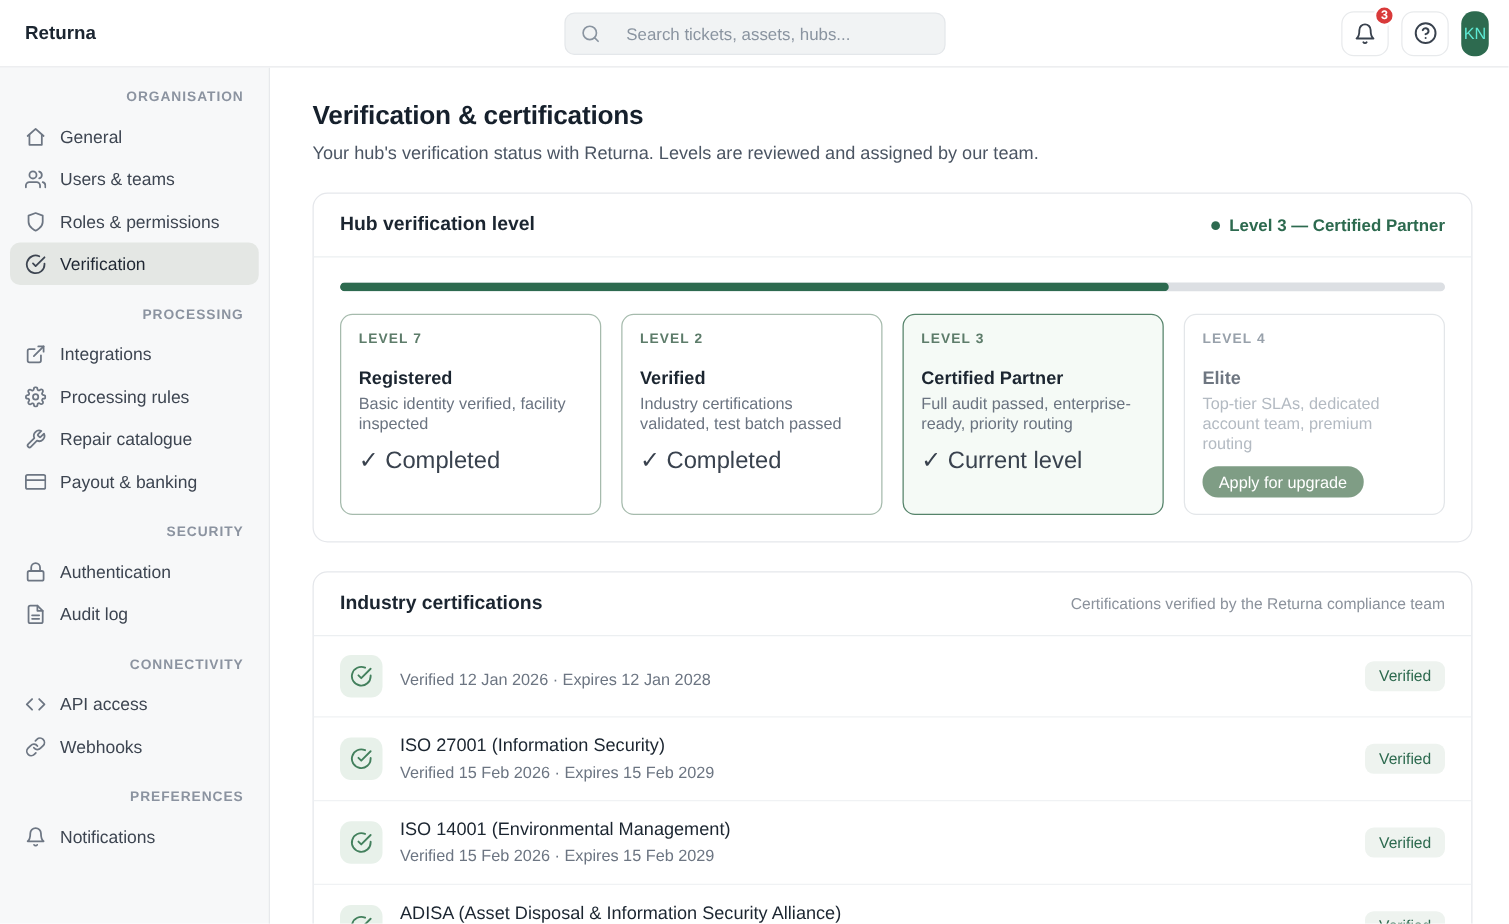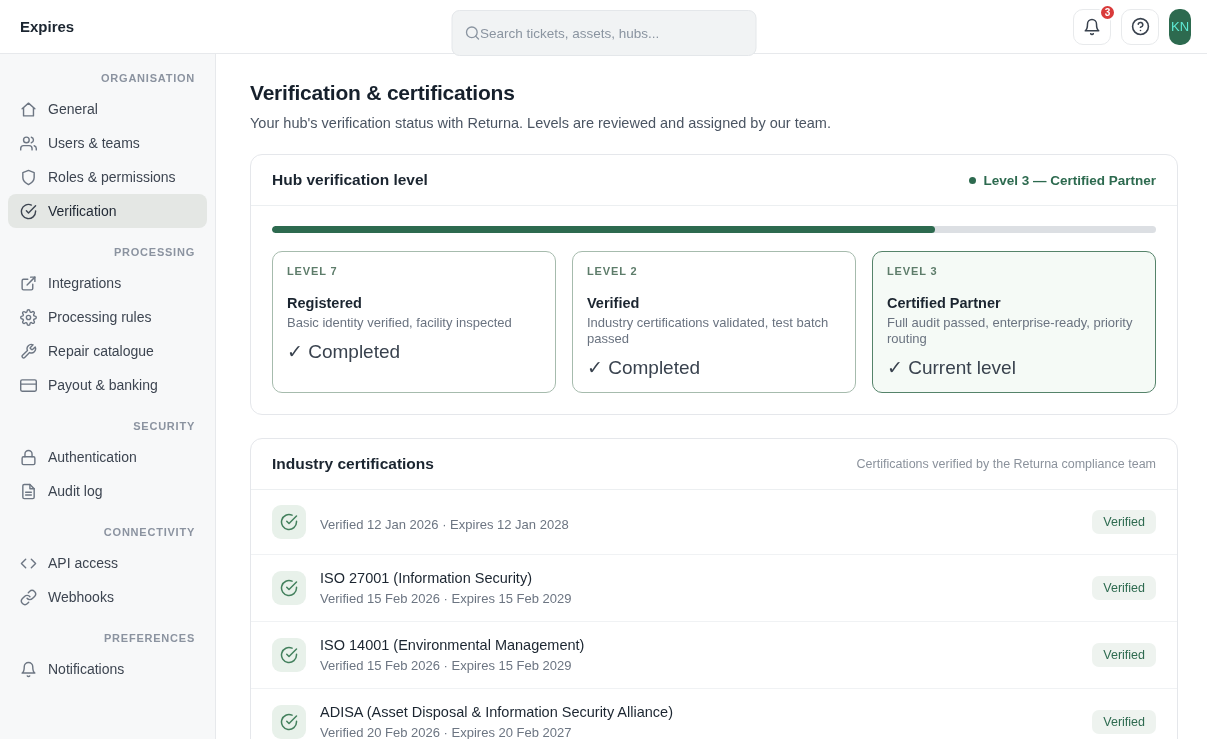--- a/index.html
+++ b/index.html
@@ -19,22 +19,22 @@
     align-items: center;
     padding: 0 16px 0 20px;
     background: #ffffff;
     border-bottom: 1px solid #e7e9ec;
   }
   .app-title { font-size: 15px; font-weight: 700; color: #1b2530; }
   .searchbox {
     position: absolute;
     left: 50%; top: 10px;
     transform: translateX(-50%);
-    width: 305px; height: 46px;
-    display: flex; align-items: center; gap: 0;
+    width: 305px; height: 34px;
+    display: flex; align-items: center; gap: 21px;
     background: #f1f3f4;
     border: 1px solid #e4e7ea;
     border-radius: 8px;
     padding: 0 12px;
   }
   .searchbox input {
     border: none; outline: none; background: transparent;
     font-family: "Liberation Sans", sans-serif;
     font-size: 13.5px; color: #39424e; width: 100%;
   }
@@ -185,21 +185,21 @@
     background: #eef3ef; color: #2d6a4f;
     font-size: 12.5px; font-weight: 500;
     padding: 5px 11px;
     border-radius: 7px;
   }
 </style>
 </head>
 <body>
 
 <header class="topbar">
-  <span class="app-title">Expires</span>
+  <span class="app-title">Returna</span>
 
   <div class="searchbox">
     <span>
       <svg width="16" height="16" viewBox="0 0 24 24" fill="none" stroke="#8a94a0" stroke-width="2" stroke-linecap="round" stroke-linejoin="round">
           <circle cx="11" cy="11" r="8"></circle>
           <line x1="21" y1="21" x2="16.65" y2="16.65"></line>
         </svg>
     </span>
     <input type="text" placeholder="Search tickets, assets, hubs..." style="">
   </div>
@@ -403,20 +403,26 @@
           <div class="level-name">Verified</div>
           <div class="level-desc">Industry certifications validated, test batch passed</div>
           <div class="level-status-line">✓ Completed</div>
         </div>
         <div class="level-card current">
           <div class="level-tier">LEVEL 3</div>
           <div class="level-name">Certified Partner</div>
           <div class="level-desc">Full audit passed, enterprise-ready, priority routing</div>
           <div class="level-status-line">✓ Current level</div>
         </div>
+        <div class="level-card locked">
+          <div class="level-tier">LEVEL 4</div>
+          <div class="level-name">Elite</div>
+          <div class="level-desc">Top-tier SLAs, dedicated account team, premium routing</div>
+          <button class="upgrade-btn">Apply for upgrade</button>
+        </div>
       </div>
     </section>
 
     <section class="card">
       <div class="card-header">
         <span class="card-title">Industry certifications</span>
         <span class="card-header-note">Certifications verified by the Returna compliance team</span>
       </div>
 
       <div class="cert-row">

